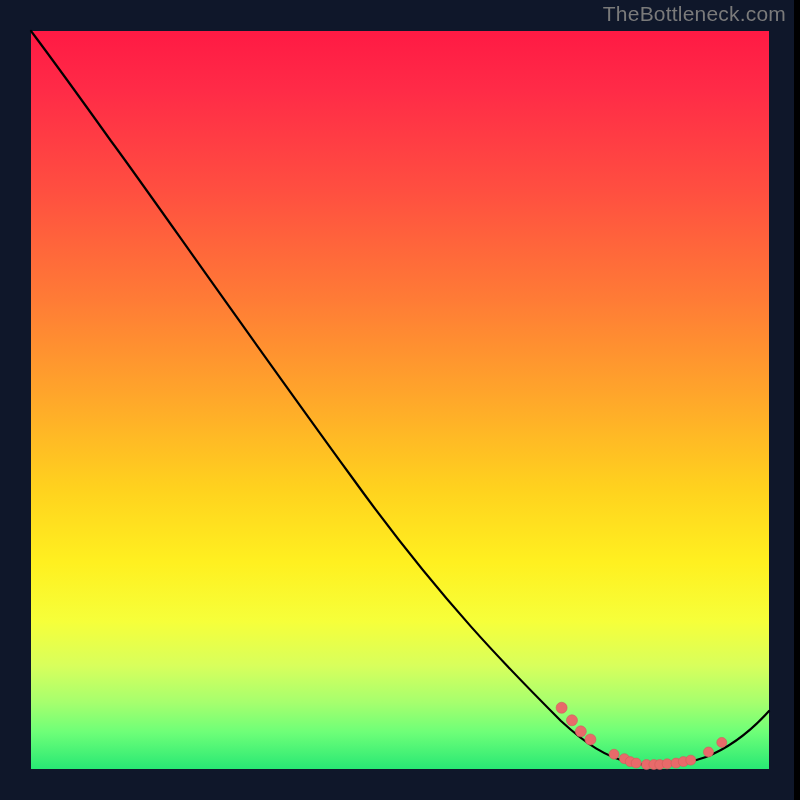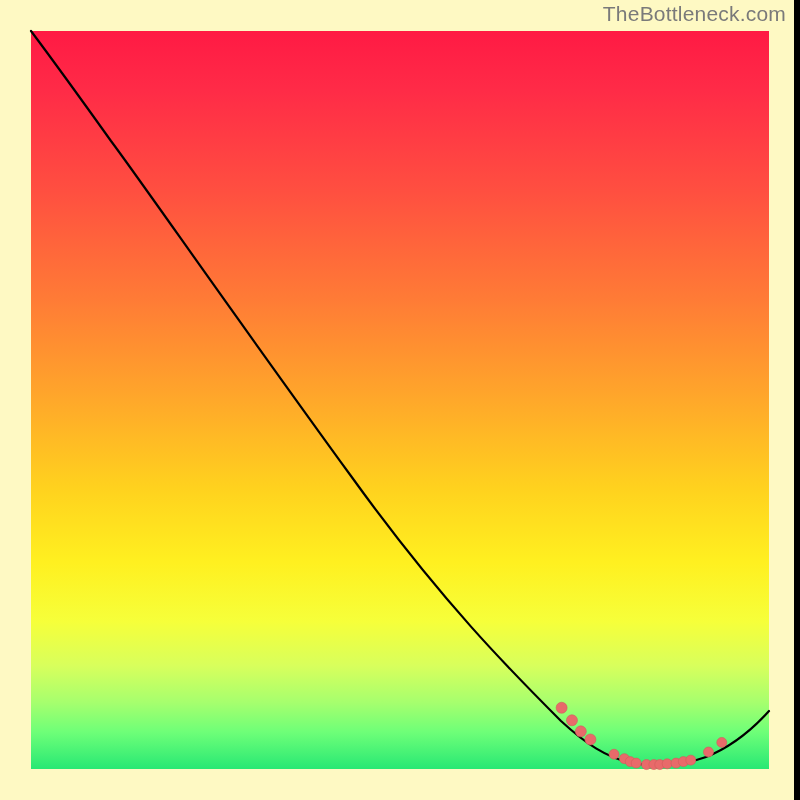--- a/index.html
+++ b/index.html
@@ -8,21 +8,21 @@
     width: 800px;
     height: 800px;
     background: #000;
     overflow: hidden;
     font-family: Arial, Helvetica, sans-serif;
   }
   .frame {
     position: relative;
     width: 794px;
     height: 800px;
-    background: #fef9c3;
+    background: #0f172a;
   }
   .plot-area {
     position: absolute;
     left: 31px;
     top: 31px;
     width: 738px;
     height: 738px;
     
     background: linear-gradient(
       to bottom,

